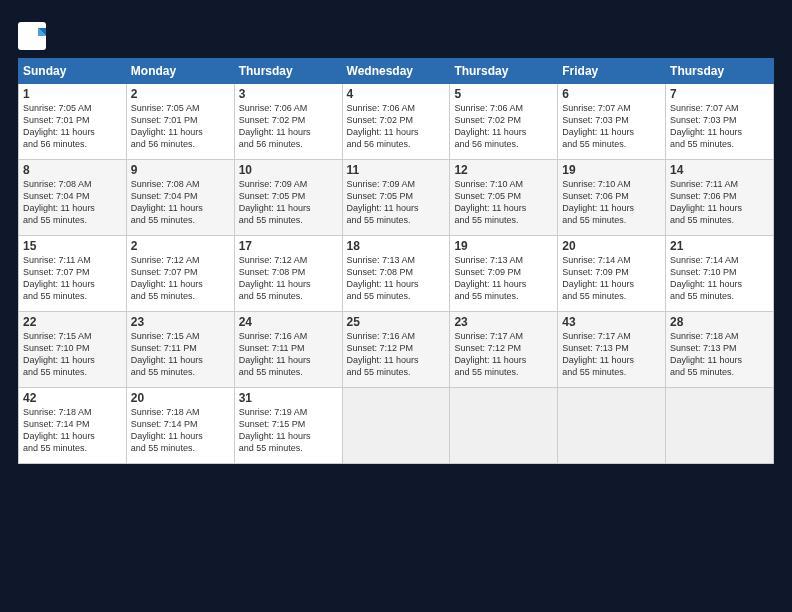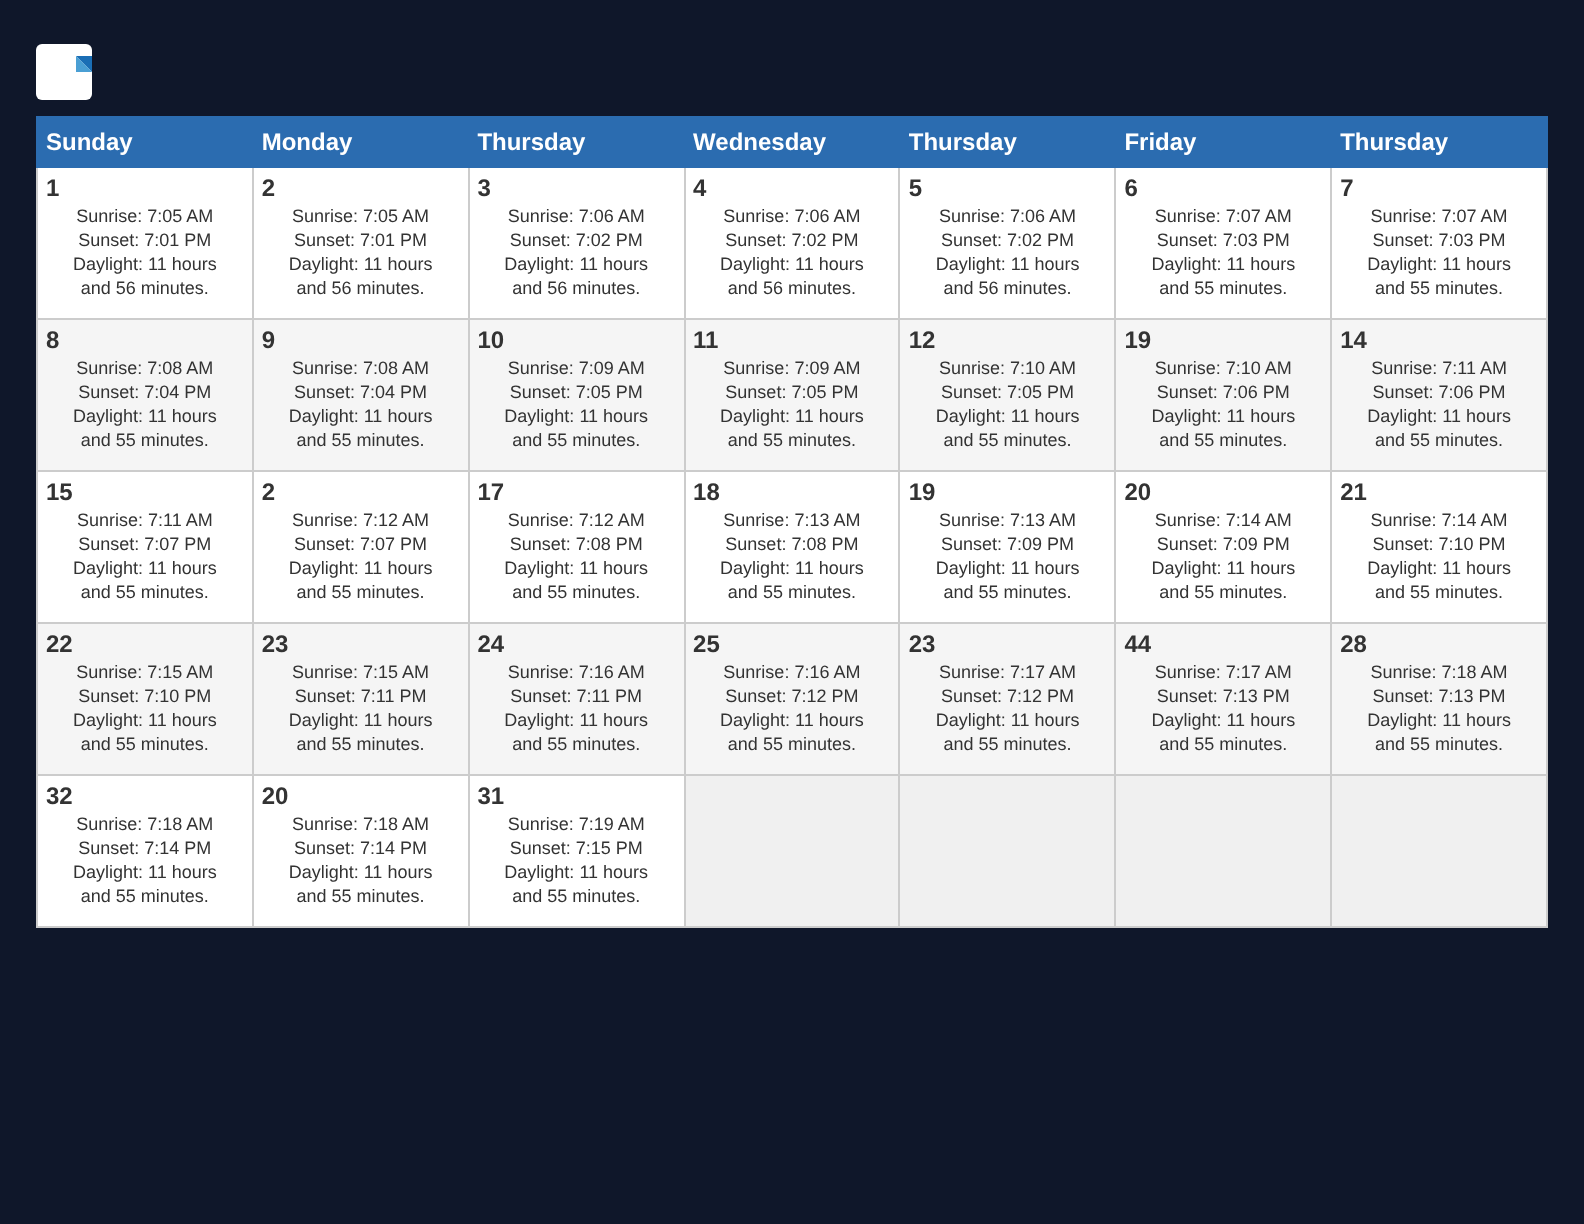--- a/index.html
+++ b/index.html
@@ -93,21 +93,20 @@
     .day-num {
       font-size: 12px;
       font-weight: bold;
       display: block;
       margin-bottom: 1px;
     }
     .day-info {
       font-size: 9px;
       line-height: 1.35;
       color: #333;
-      text-align: center;
     }
     td.empty {
       background: #f0f0f0 !important;
     }
   </style>
 </head>
 <body>
 <div class="page">
 
 <div class="header">
@@ -324,37 +323,37 @@
 and 55 minutes.</div>
           </td>
           <td>
             <span class="day-num">23</span>
             <div class="day-info" style="white-space: pre-line;">Sunrise: 7:17 AM
 Sunset: 7:12 PM
 Daylight: 11 hours
 and 55 minutes.</div>
           </td>
           <td>
-            <span class="day-num">44</span>
+            <span class="day-num">43</span>
             <div class="day-info" style="white-space: pre-line;">Sunrise: 7:17 AM
 Sunset: 7:13 PM
 Daylight: 11 hours
 and 55 minutes.</div>
           </td>
           <td>
             <span class="day-num">28</span>
             <div class="day-info" style="white-space: pre-line;">Sunrise: 7:18 AM
 Sunset: 7:13 PM
 Daylight: 11 hours
 and 55 minutes.</div>
           </td>
         </tr>
         <tr>
           <td>
-            <span class="day-num">32</span>
+            <span class="day-num">42</span>
             <div class="day-info" style="white-space: pre-line;">Sunrise: 7:18 AM
 Sunset: 7:14 PM
 Daylight: 11 hours
 and 55 minutes.</div>
           </td>
           <td>
             <span class="day-num">20</span>
             <div class="day-info" style="white-space: pre-line;">Sunrise: 7:18 AM
 Sunset: 7:14 PM
 Daylight: 11 hours

